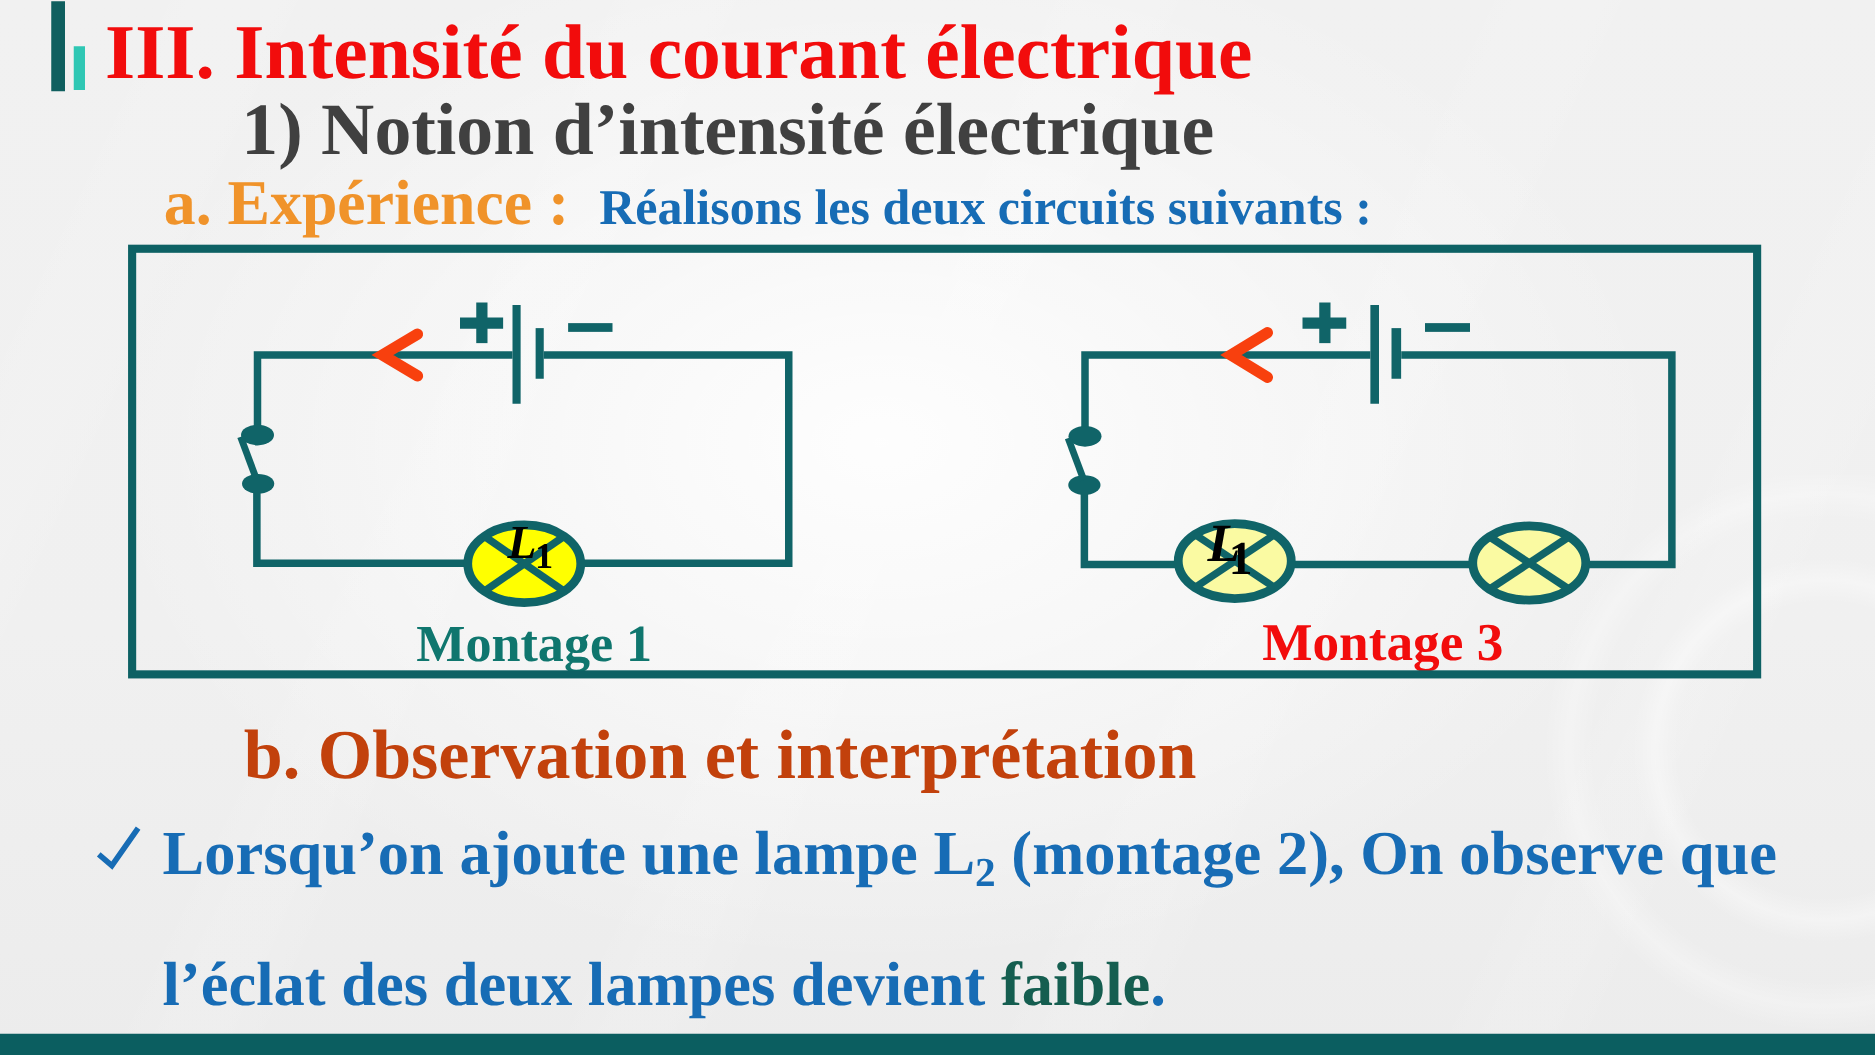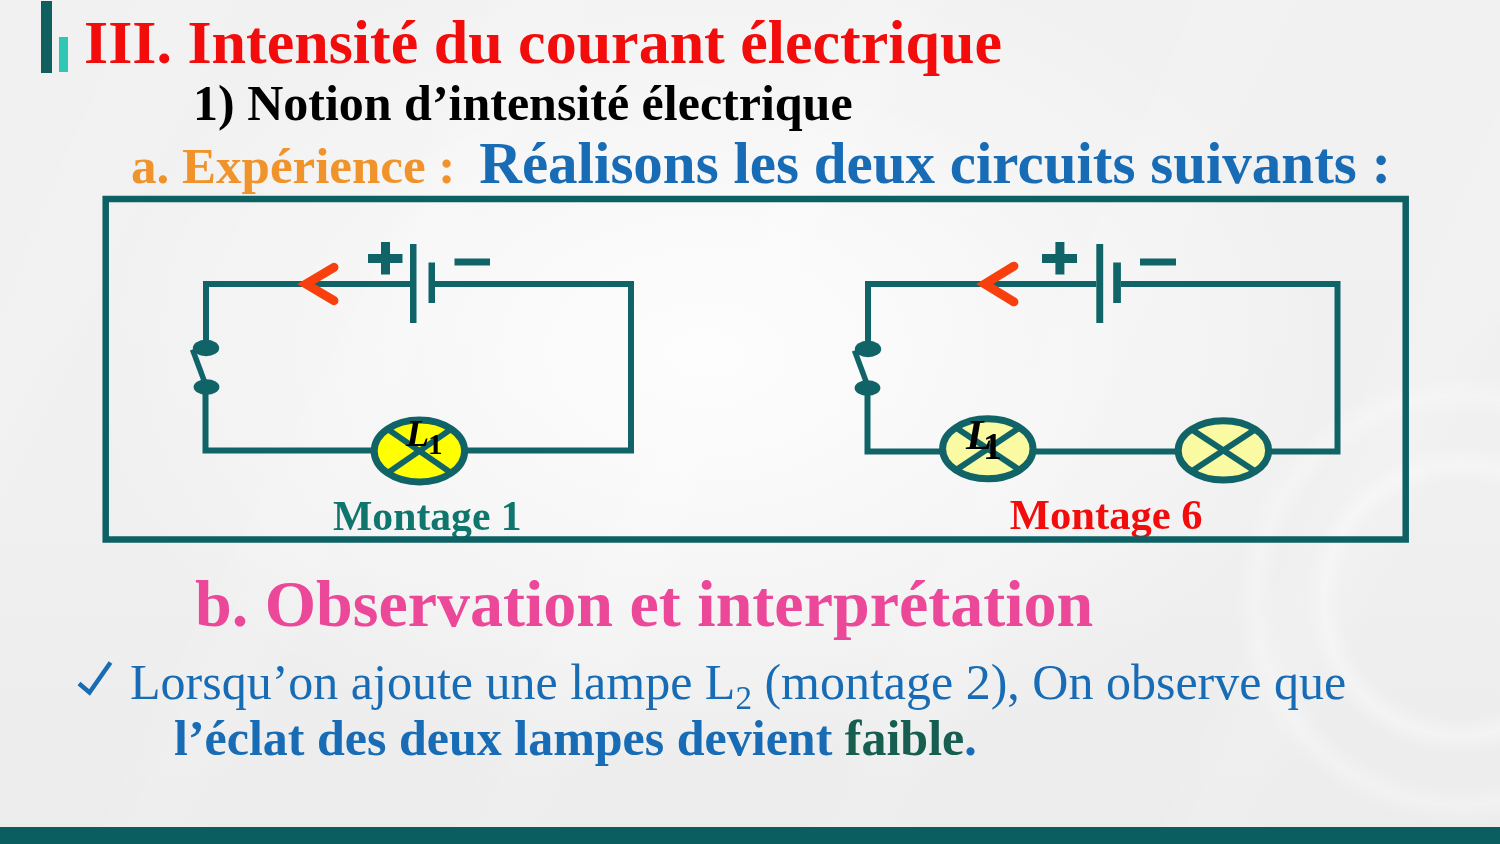--- a/index.html
+++ b/index.html
@@ -6,47 +6,47 @@
   body{width:1500px;height:844px;overflow:hidden;position:relative;
     font-family:"Liberation Serif", serif;
     background:
       radial-gradient(ellipse 900px 600px at 47% 42%, rgba(255,255,255,0.9) 0%, rgba(255,255,255,0) 70%),
       linear-gradient(180deg,#f1f1f1 0%,#f0f0f0 60%,#ececec 100%);
   }
   .abs{position:absolute;white-space:nowrap;}
   .barD{position:absolute;left:41px;top:1px;width:11px;height:72px;background:#0f5f5f;}
   .barL{position:absolute;left:59px;top:37px;width:9px;height:35px;background:#2fc7b4;}
   .title{left:84px;top:17px;font-size:62px;line-height:50px;font-weight:bold;color:#f20c0c;}
-  .green{left:193px;top:79px;font-size:50px;line-height:49px;font-weight:bold;color:#000000;}
+  .green{left:193px;top:79px;font-size:59px;line-height:49px;font-weight:bold;color:#404040;}
   .line3{left:131px;top:138px;font-size:51px;line-height:51px;font-weight:bold;color:#f0932a;}
-  .line3 .blue{color:#176cb5;font-size:59px;margin-left:24px;}
+  .line3 .blue{color:#176cb5;font-size:40px;margin-left:24px;}
   .m1{left:333px;top:495.8px;font-size:41.7px;line-height:41.7px;font-weight:bold;color:#0f766e;}
   .m2{left:1009.8px;top:494.3px;font-size:42.6px;line-height:42.6px;font-weight:bold;color:#f20c0c;}
-  .bline{left:195px;top:579px;font-size:66px;line-height:50px;font-weight:bold;color:#ec4899;}
-  .chk1{left:130px;top:657px;font-size:50px;line-height:50px;font-weight:normal;color:#176cb5;}
-  .chk2{left:130px;top:713px;font-size:50px;line-height:50px;font-weight:bold;color:#176cb5;margin-left:44px;}
+  .bline{left:195px;top:579px;font-size:56px;line-height:50px;font-weight:bold;color:#c2410c;}
+  .chk1{left:130px;top:657px;font-size:50px;line-height:50px;font-weight:bold;color:#176cb5;}
+  .chk2{left:130px;top:762px;font-size:50px;line-height:50px;font-weight:bold;color:#176cb5;}
   .chk2 .dg{color:#155e50;}
   sub.s2{font-size:33px;vertical-align:baseline;position:relative;top:10px;line-height:0;}
   .botbar{position:absolute;left:0;top:827px;width:1500px;height:17px;background:#0b5e60;}
   .streaks{position:absolute;left:0;top:0;width:1500px;height:844px;
     background:repeating-linear-gradient(115deg, rgba(255,255,255,0) 0px, rgba(255,255,255,0) 110px, rgba(255,255,255,0.10) 150px, rgba(255,255,255,0.10) 190px, rgba(255,255,255,0) 230px, rgba(255,255,255,0) 320px);}
 </style>
 </head>
 <body>
 <div style="position:absolute;left:1200px;top:380px;width:300px;height:464px;background:
 radial-gradient(circle at 260px 220px, rgba(255,255,255,0) 118px, rgba(255,255,255,0.35) 136px, rgba(255,255,255,0) 154px),
 radial-gradient(circle at 260px 220px, rgba(255,255,255,0) 185px, rgba(255,255,255,0.28) 205px, rgba(255,255,255,0) 225px);"></div>
 <div class="streaks"></div>
 <div class="barD"></div>
 <div class="barL"></div>
 <div class="abs title">III. Intensité du courant électrique</div>
 <div class="abs green">1) Notion d’intensité électrique</div>
 <div class="abs line3">a. Expérience :<span class="blue">Réalisons les deux circuits suivants :</span></div>
 <div class="abs m1">Montage 1</div>
-<div class="abs m2">Montage 6</div>
+<div class="abs m2">Montage 3</div>
 <div class="abs bline">b. Observation et interprétation</div>
 <div class="abs chk1">Lorsqu’on ajoute une lampe L<sub class="s2">2</sub> (montage 2), On observe que</div>
 <div class="abs chk2">l’éclat des deux lampes devient <span class="dg">faible</span>.</div>
 <div class="botbar"></div>
 <svg class="abs" style="left:0;top:0;" width="1500" height="844" viewBox="0 0 1500 844">
   <g fill="none" stroke="#106468">
 
     <rect x="105.7" y="199" width="1300" height="340.5" stroke-width="6.5" stroke="#0d6164"></rect>
 
     <g stroke-width="6">

